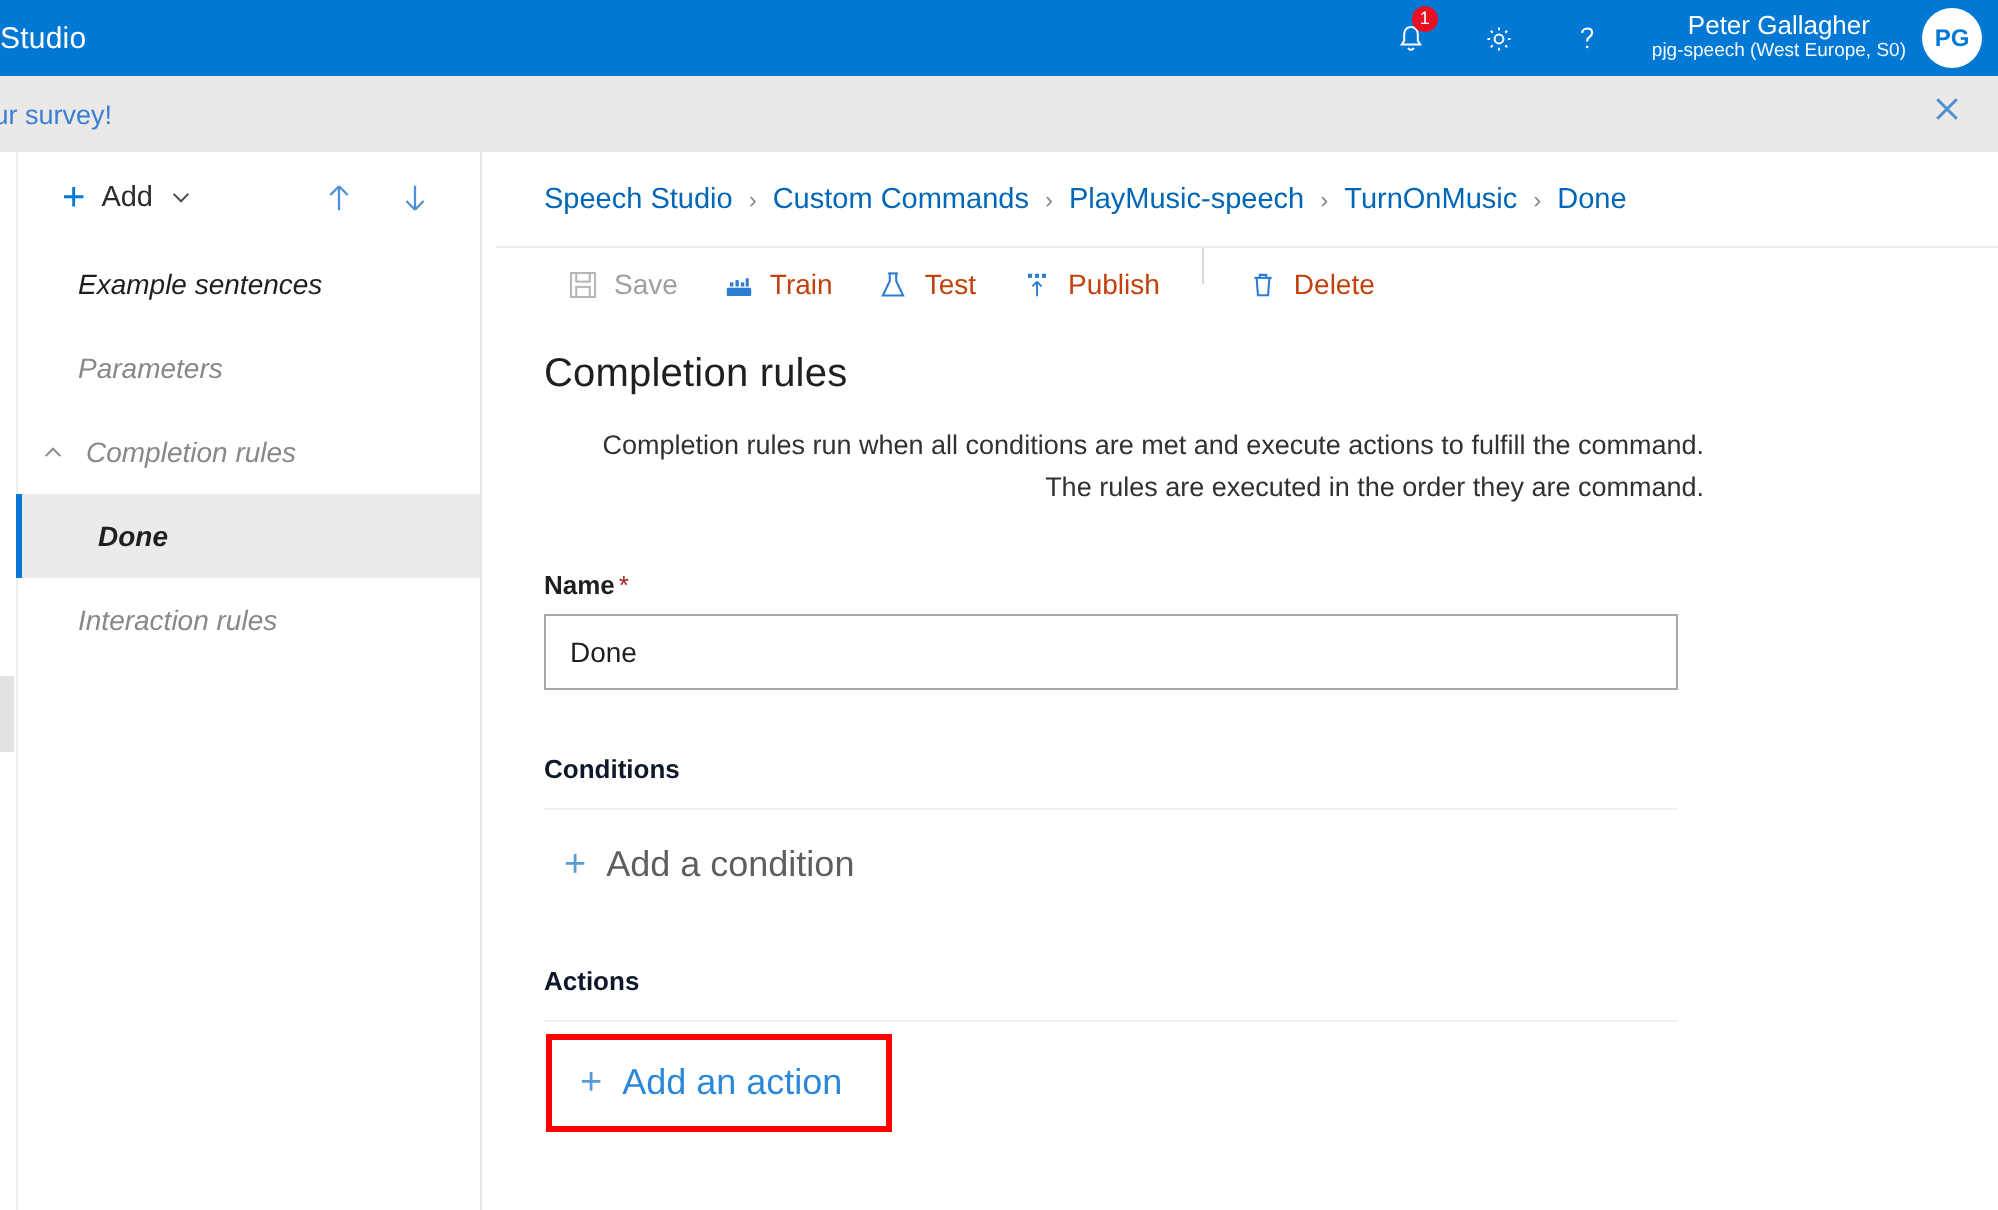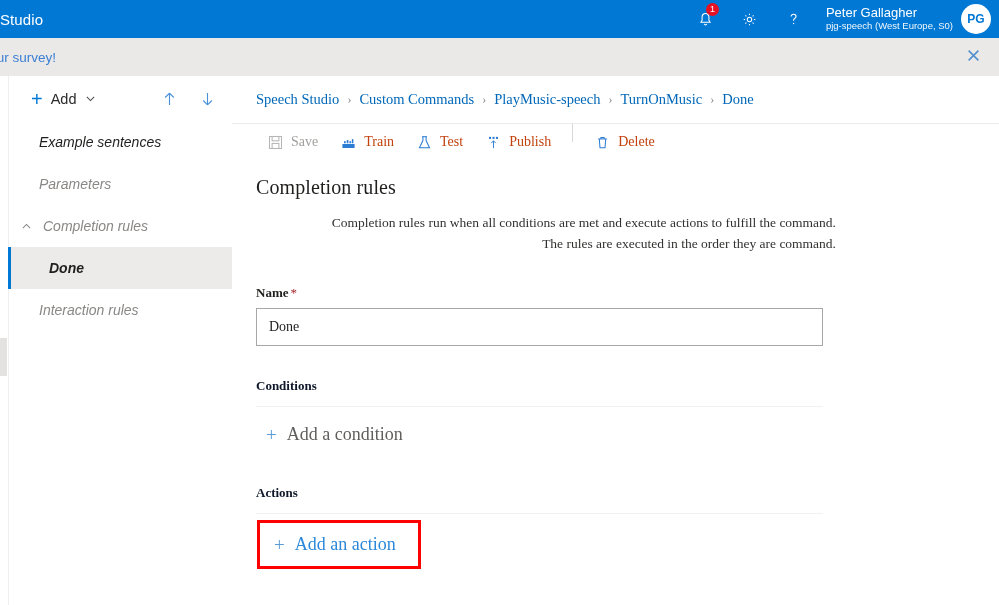--- a/index.html
+++ b/index.html
@@ -34,21 +34,21 @@
     position: absolute; top: 3px; right: 9px;
     background: #e81123; color: #fff;
     font-size: 9px; line-height: 13px; min-width: 13px; height: 13px;
     border-radius: 7px; text-align: center; padding: 0 3px;
     font-family: "Liberation Sans", sans-serif; font-weight: normal;
   }
   .user-block {
     display: flex; align-items: center; height: 38px;
     padding-left: 10px; padding-right: 8px;
   }
-  .user-text { text-align: left; color: #fff; margin-right: 8px; line-height: 1.15; }
+  .user-text { text-align: center; color: #fff; margin-right: 8px; line-height: 1.15; }
   .user-name { font-size: 13px; display: block; white-space: nowrap; }
   .user-sub  { font-size: 9.5px; display: block; white-space: nowrap; opacity: .95; }
   .avatar {
     width: 30px; height: 30px; border-radius: 50%;
     background: #ffffff; color: #0078d4;
     font-size: 12px; font-weight: bold;
     display: flex; align-items: center; justify-content: center;
   }
 
   
@@ -115,23 +115,22 @@
   .side-item.selected {
     background: #edebe9; color: #201f1e; font-weight: bold;
   }
   .side-item.selected::before {
     content: ""; position: absolute; left: -1px; top: 0; bottom: 0;
     width: 3px; background: #0078d4;
   }
 
   
   .main {
-    position: absolute; left: 232px; top: 0; right: 0; height: 529px;
+    position: absolute; left: 248px; top: 0; right: 0; height: 529px;
     background: #ffffff;
-    font-family: Liberation Serif, serif;
   }
   .breadcrumb {
     height: 48px; display: flex; align-items: center;
     padding-left: 24px; gap: 8px;
     font-size: 14.5px;
     border-bottom: 1px solid #edebe9;
   }
   .crumb { color: #0067b8; white-space: nowrap; }
   .crumb-sep { color: #8a8886; font-size: 12px; }
 

